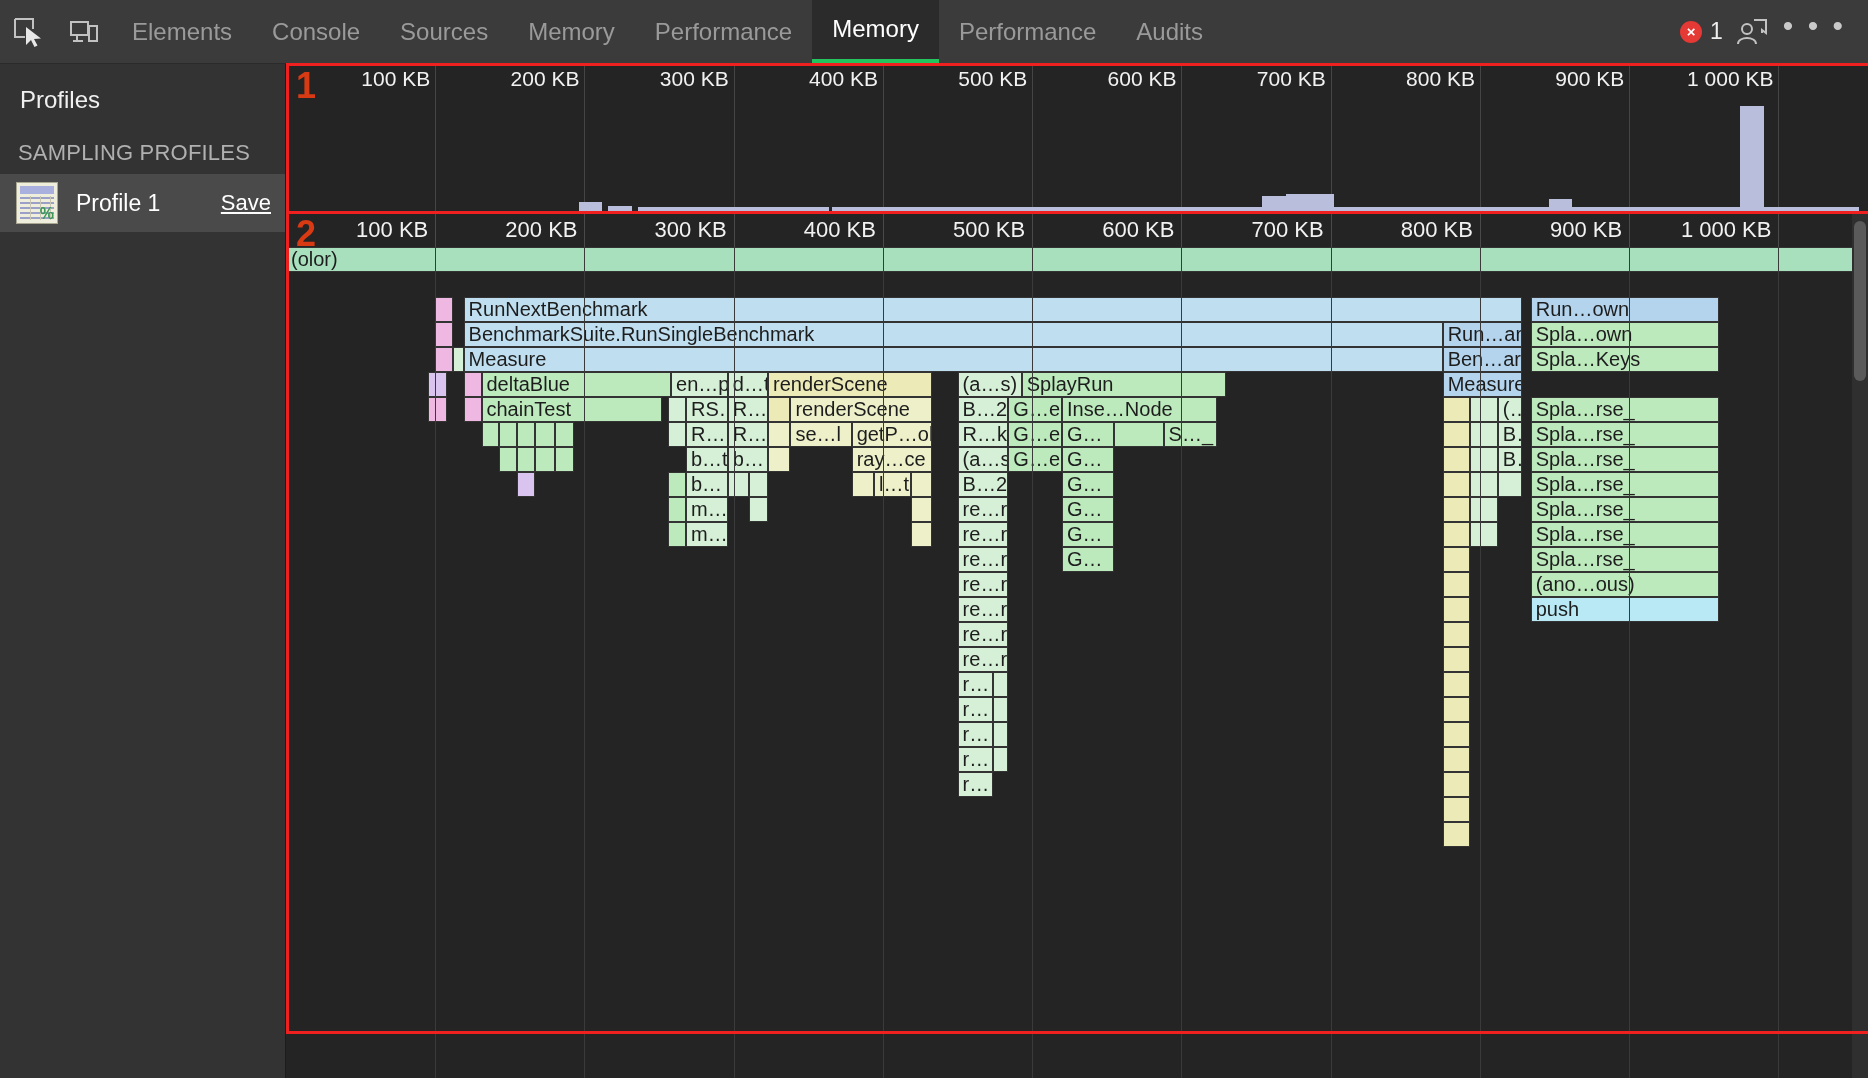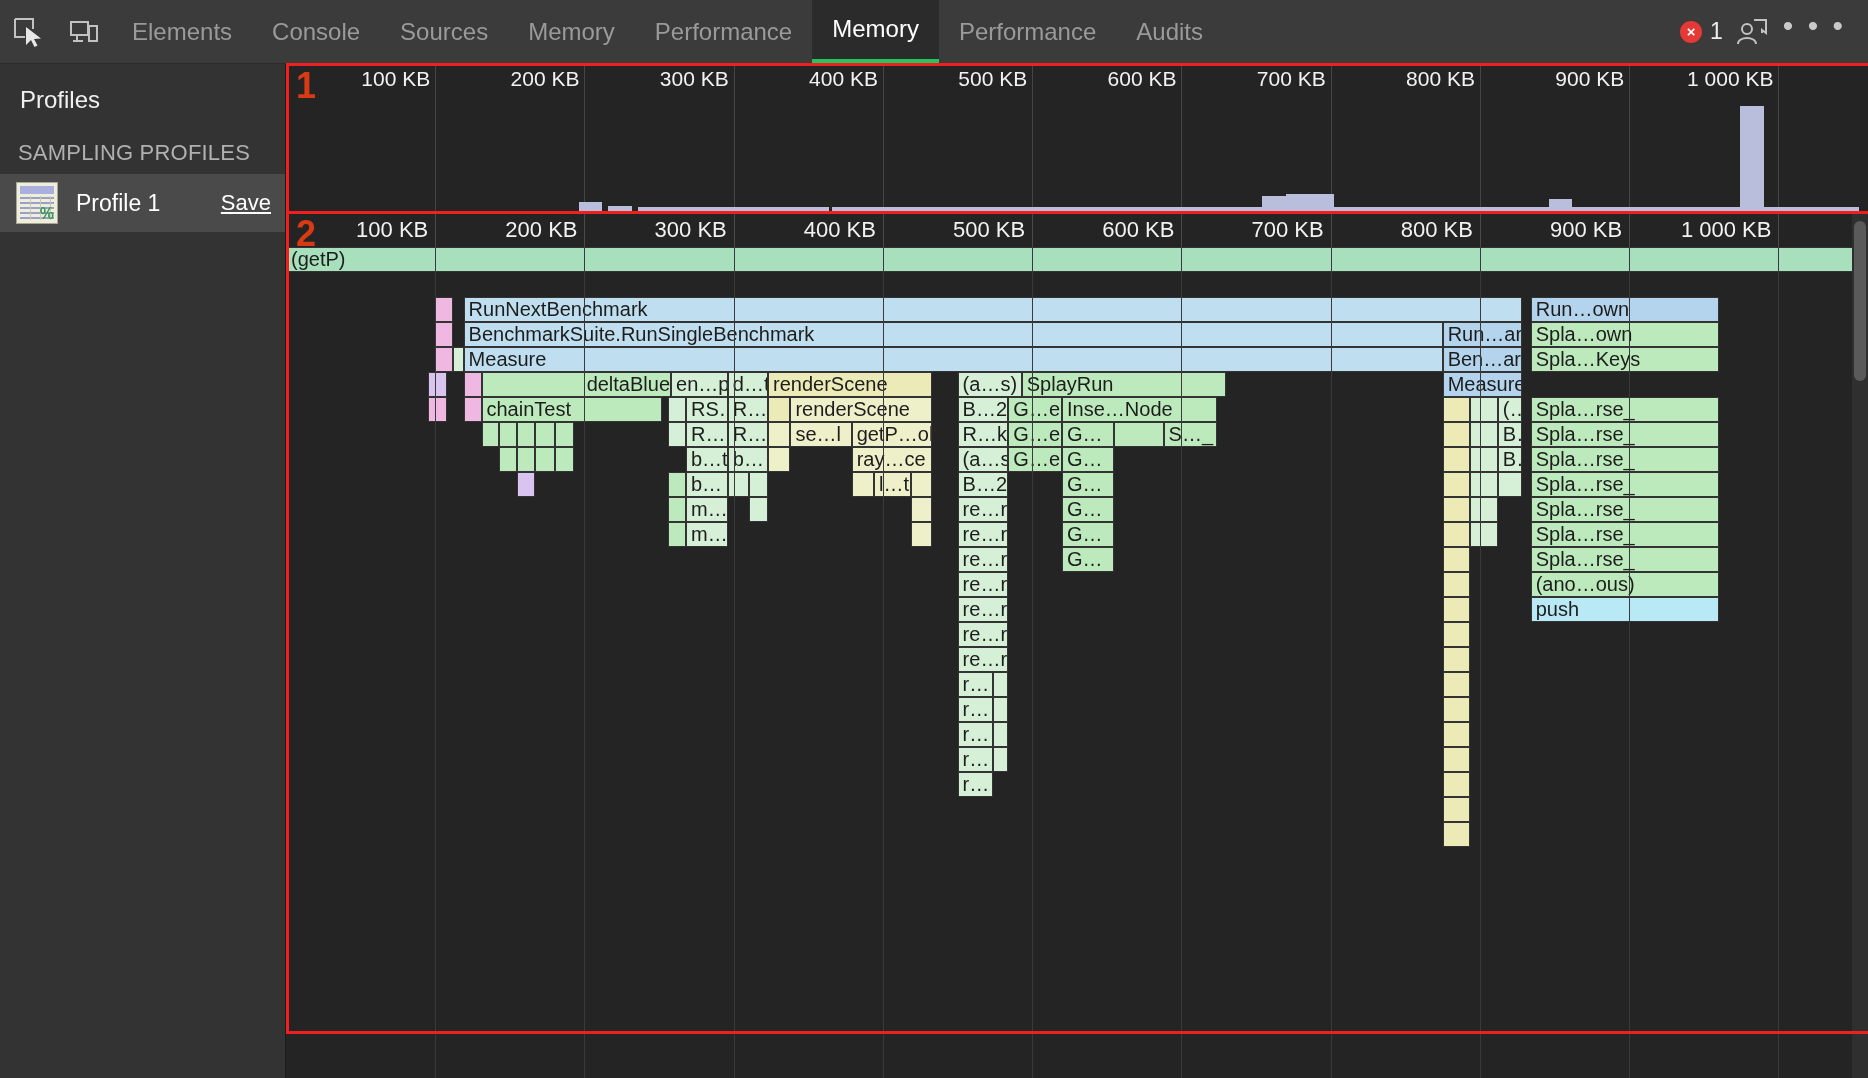--- a/index.html
+++ b/index.html
@@ -373,21 +373,21 @@
             <div class="bar" style="left: 1453.65px; width: 23.8792px; height: 105px; background: rgb(185, 190, 221);"></div>
             <div class="bar" style="left: 1477.53px; width: 23.8792px; height: 3.66279px; background: rgb(185, 190, 221);"></div>
             <div class="bar" style="left: 1501.41px; width: 23.8792px; height: 3.66279px; background: rgb(185, 190, 221);"></div>
             <div class="bar" style="left: 1525.29px; width: 23.8792px; height: 3.66279px; background: rgb(185, 190, 221);"></div>
             <div class="bar" style="left: 1549.17px; width: 23.8792px; height: 3.66279px; background: rgb(185, 190, 221);"></div>
           </div>
         </div>
       <div class="flame" id="flame">
         <div class="rows">
             <div class="row" style="top: 0px;">
-              <div class="cell" style="left: 0px; width: 1582px; background: rgb(168, 224, 189);">(getP)</div>
+              <div class="cell" style="left: 0px; width: 1582px; background: rgb(168, 224, 189);">(olor)</div>
             </div>
             <div class="row" style="top: 50px;">
               <div class="cell" style="left: 149.245px; width: 17.9094px; background: rgb(238, 184, 226);"></div>
               <div class="cell" style="left: 177.602px; width: 1058.15px; background: rgb(191, 223, 240);">RunNextBenchmark</div>
               <div class="cell" style="left: 1244.71px; width: 188.049px; background: rgb(179, 212, 236);">Run…own</div>
             </div>
             <div class="row" style="top: 75px; text-decoration: underline;">
               <div class="cell" style="left: 149.245px; width: 17.9094px; background: rgb(238, 184, 226);"></div>
               <div class="cell" style="left: 177.602px; width: 979.049px; background: rgb(191, 223, 240);">BenchmarkSuite.RunSingleBenchmark</div>
               <div class="cell" style="left: 1156.65px; width: 79.1px; background: rgb(179, 212, 236);">Run…ark</div>
@@ -396,21 +396,21 @@
             <div class="row" style="top: 100px;">
               <div class="cell" style="left: 149.245px; width: 17.9094px; background: rgb(238, 184, 226);"></div>
               <div class="cell" style="left: 167.155px; width: 10.4472px; background: rgb(213, 240, 214);"></div>
               <div class="cell" style="left: 177.602px; width: 979.049px; background: rgb(191, 223, 240);">Measure</div>
               <div class="cell" style="left: 1156.65px; width: 79.1px; background: rgb(179, 212, 236);">Ben…ark</div>
               <div class="cell" style="left: 1244.71px; width: 188.049px; background: rgb(189, 234, 188);">Spla…Keys</div>
             </div>
             <div class="row" style="top: 125px;">
               <div class="cell" style="left: 141.783px; width: 19.4019px; background: rgb(216, 196, 238);"></div>
               <div class="cell" style="left: 177.602px; width: 17.9094px; background: rgb(238, 184, 226);"></div>
-              <div class="cell" style="left: 195.511px; width: 189.542px; background: rgb(189, 234, 188); text-align: right;">deltaBlue</div>
+              <div class="cell" style="left: 195.511px; width: 189.542px; background: rgb(189, 234, 188);">deltaBlue</div>
               <div class="cell" style="left: 385.053px; width: 56.7132px; background: rgb(213, 240, 214);">en…pt</div>
               <div class="cell" style="left: 441.766px; width: 40.2962px; background: rgb(213, 240, 214);">d…t</div>
               <div class="cell" style="left: 482.062px; width: 164.17px; background: rgb(236, 235, 184);">renderScene</div>
               <div class="cell" style="left: 671.604px; width: 64.1755px; background: rgb(213, 240, 214);">(a…s)</div>
               <div class="cell" style="left: 735.779px; width: 204.466px; background: rgb(189, 234, 188);">SplayRun</div>
               <div class="cell" style="left: 1156.65px; width: 79.1px; background: rgb(179, 212, 236);">Measure</div>
             </div>
             <div class="row" style="top: 150px;">
               <div class="cell" style="left: 141.783px; width: 19.4019px; background: rgb(238, 184, 226);"></div>
               <div class="cell" style="left: 177.602px; width: 17.9094px; background: rgb(238, 184, 226);"></div>

